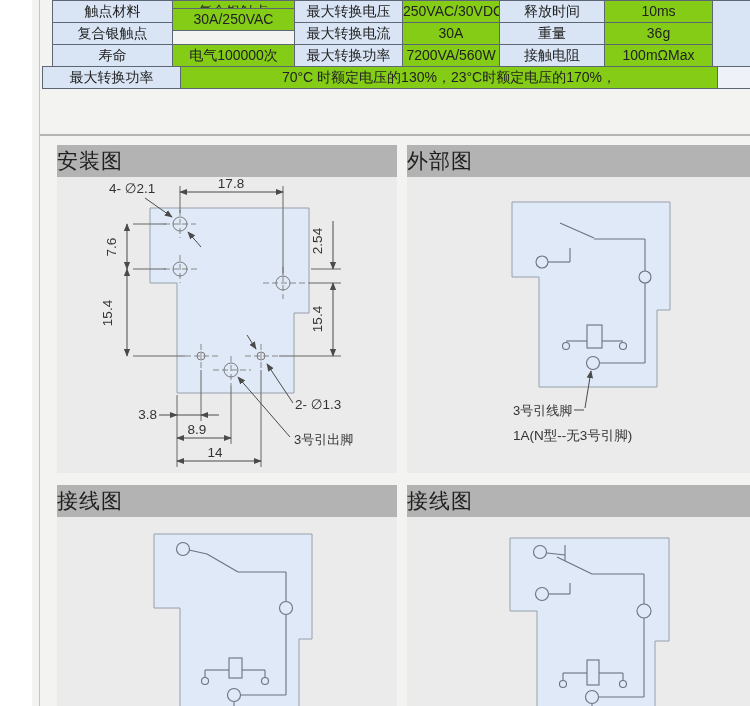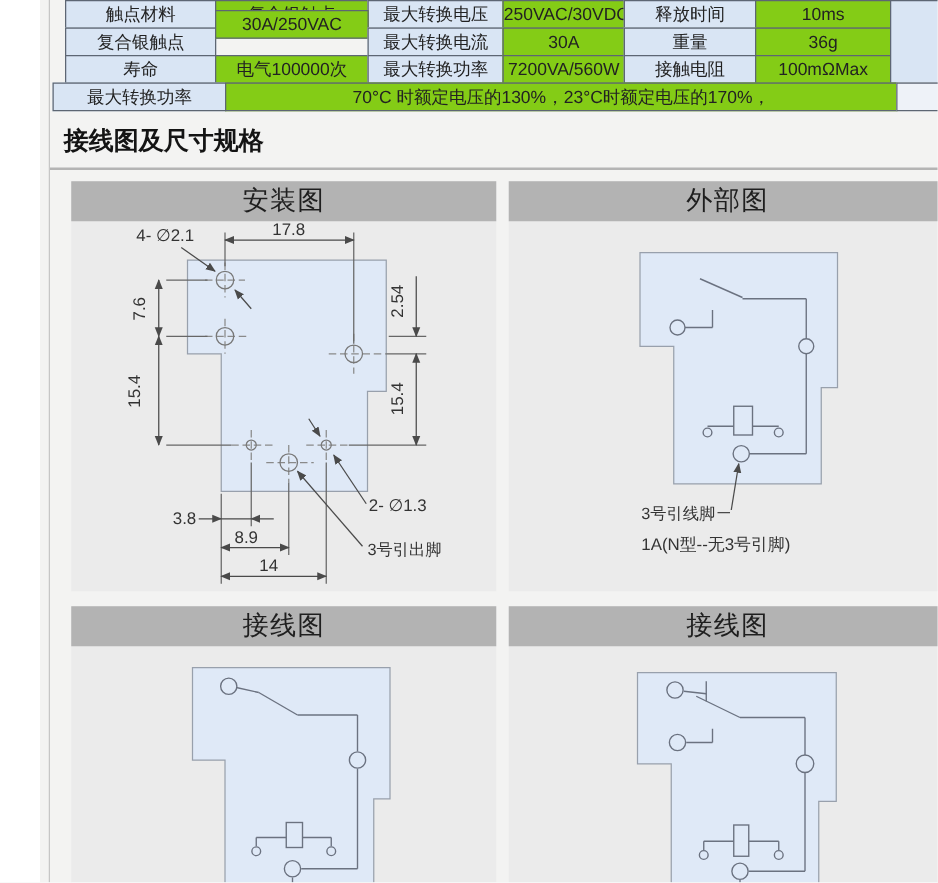--- a/index.html
+++ b/index.html
@@ -9,21 +9,21 @@
   
   .cell{position:absolute;box-sizing:border-box;border:1px solid #5d6673;font-size:14px;
         text-align:center;color:#222;background:#84cc16;line-height:20px;white-space:nowrap;overflow:hidden;}
   .lbl{background:#d9e5f4;}
   .cell.wide{text-align:center;}
   
   .sec-title{position:absolute;left:19px;top:99px;font-size:20px;font-weight:bold;color:#141414;}
   .hr{position:absolute;left:8px;top:134px;width:716px;height:2px;background:#b4b4b4;}
   
   .panel{position:absolute;background:#ebebeb;}
-  .panel-head{height:32px;background:#b3b3b3;color:#1f1f1f;font-size:21px;text-align:center;
+  .panel-head{height:32px;background:#b3b3b3;color:#1f1f1f;font-size:21px;text-align:left;
               line-height:32px;padding-right:0;box-sizing:border-box;letter-spacing:1px;}
   svg text{fill:#333;font-family:"Liberation Sans","DejaVu Sans",sans-serif;}
   .dim{font-size:13.5px;}
   .cjk{font-size:13px;}
   .note{font-size:13.5px;}
 </style>
 </head>
 <body>
 
 <div id="page">
@@ -52,21 +52,20 @@
     <div class="cell lbl" style="left:467px;top:44px;width:106px;height:23px">接触电阻</div>
     <div class="cell" style="left:572px;top:44px;width:109px;height:23px">100mΩMax</div>
 
     <div class="cell lbl" style="left:680px;top:0;width:48px;height:67px"></div>
 
     <div class="cell lbl" style="left:10px;top:66px;width:139px;height:23px;line-height:21px">最大转换功率</div>
     <div class="cell wide" style="left:148px;top:66px;width:538px;height:23px;line-height:21px">70°C 时额定电压的130%，23°C时额定电压的170%，</div>
     <div class="cell" style="left:685px;top:66px;width:43px;height:23px;background:#eef2f8"></div>
   </div>
 
-  <div class="sec-title">接线图及尺寸规格</div>
   <div class="hr"></div>
 
   <div class="panel" style="left:25px;top:145px;width:340px;height:328px">
     <div class="panel-head">安装图</div>
     <svg width="340" height="296" viewBox="0 0 340 296">
       <defs>
         <marker id="m1" viewBox="0 0 10 10" refX="9" refY="5" markerWidth="8" markerHeight="8" orient="auto-start-reverse">
           <path d="M0,1 L10,5 L0,9 z" fill="#4a4a4a"></path>
         </marker>
       </defs>

